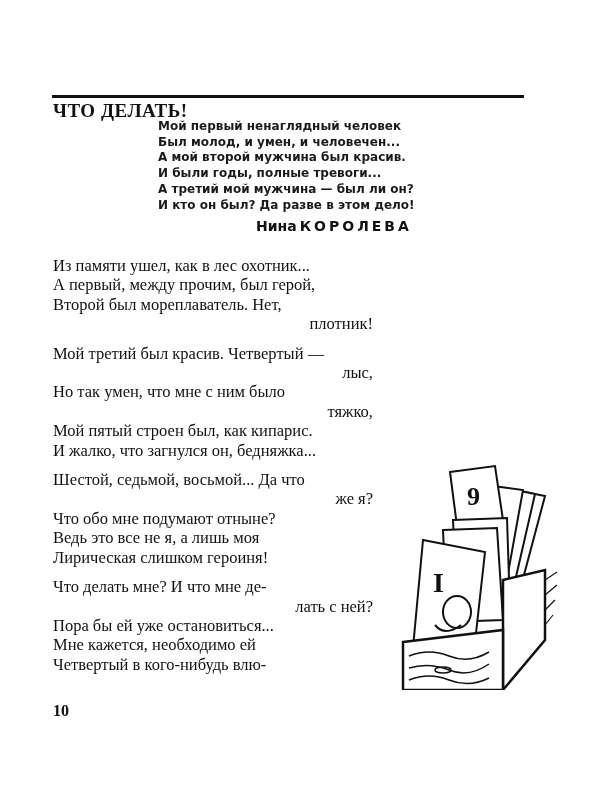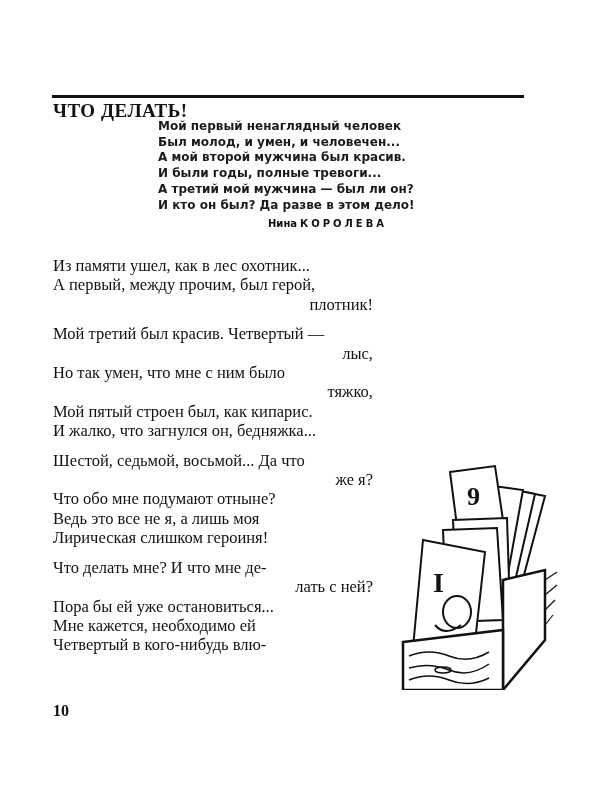--- a/index.html
+++ b/index.html
@@ -11,22 +11,22 @@
     margin-top: 40px;
   }
   .rule { position: absolute; left: 52px; top: 95px; width: 472px; height: 3px; background: #111; }
   .epigraph {
     position: absolute; left: 158px; top: 119px;
     font-family: "DejaVu Sans", sans-serif; font-size: 12px; line-height: 15.7px;
     font-weight: bold; color: #1a1a1a;
   }
   .epigraph div { white-space: nowrap; }
   .author {
-    position: absolute; left: 268px; top: 218px;
-    font-family: "DejaVu Sans", sans-serif; font-weight: bold; font-size: 10px;
+    position: absolute; left: 256px; top: 218px;
+    font-family: "DejaVu Sans", sans-serif; font-weight: bold; font-size: 14px;
     white-space: nowrap;
   }
   .author .surname { letter-spacing: 3px; margin-left: 3px; }
   .poem {
     position: absolute; left: 53px; top: 256px; width: 320px;
     font-family: "Liberation Serif", serif; font-size: 16.5px; line-height: 19.4px;
   }
   .line { white-space: nowrap; }
   .line.right { text-align: right; }
   .stanza { margin-bottom: 10px; }
@@ -52,20 +52,21 @@
 </div>
 
 <div class="author">
   <span>Нина</span><span class="surname">КОРОЛЕВА</span>
 </div>
 
 <div class="poem">
   <div class="stanza">
     <div class="line">Из памяти ушел, как в лес охотник...</div>
     <div class="line">А первый, между прочим, был герой,</div>
+    <div class="line">Второй был мореплаватель. Нет,</div>
     <div class="line right">плотник!</div>
   </div>
   <div class="stanza">
     <div class="line">Мой третий был красив. Четвертый —</div>
     <div class="line right">лыс,</div>
     <div class="line">Но так умен, что мне с ним было</div>
     <div class="line right">тяжко,</div>
     <div class="line">Мой пятый строен был, как кипарис.</div>
     <div class="line">И жалко, что загнулся он, бедняжка...</div>
   </div>

